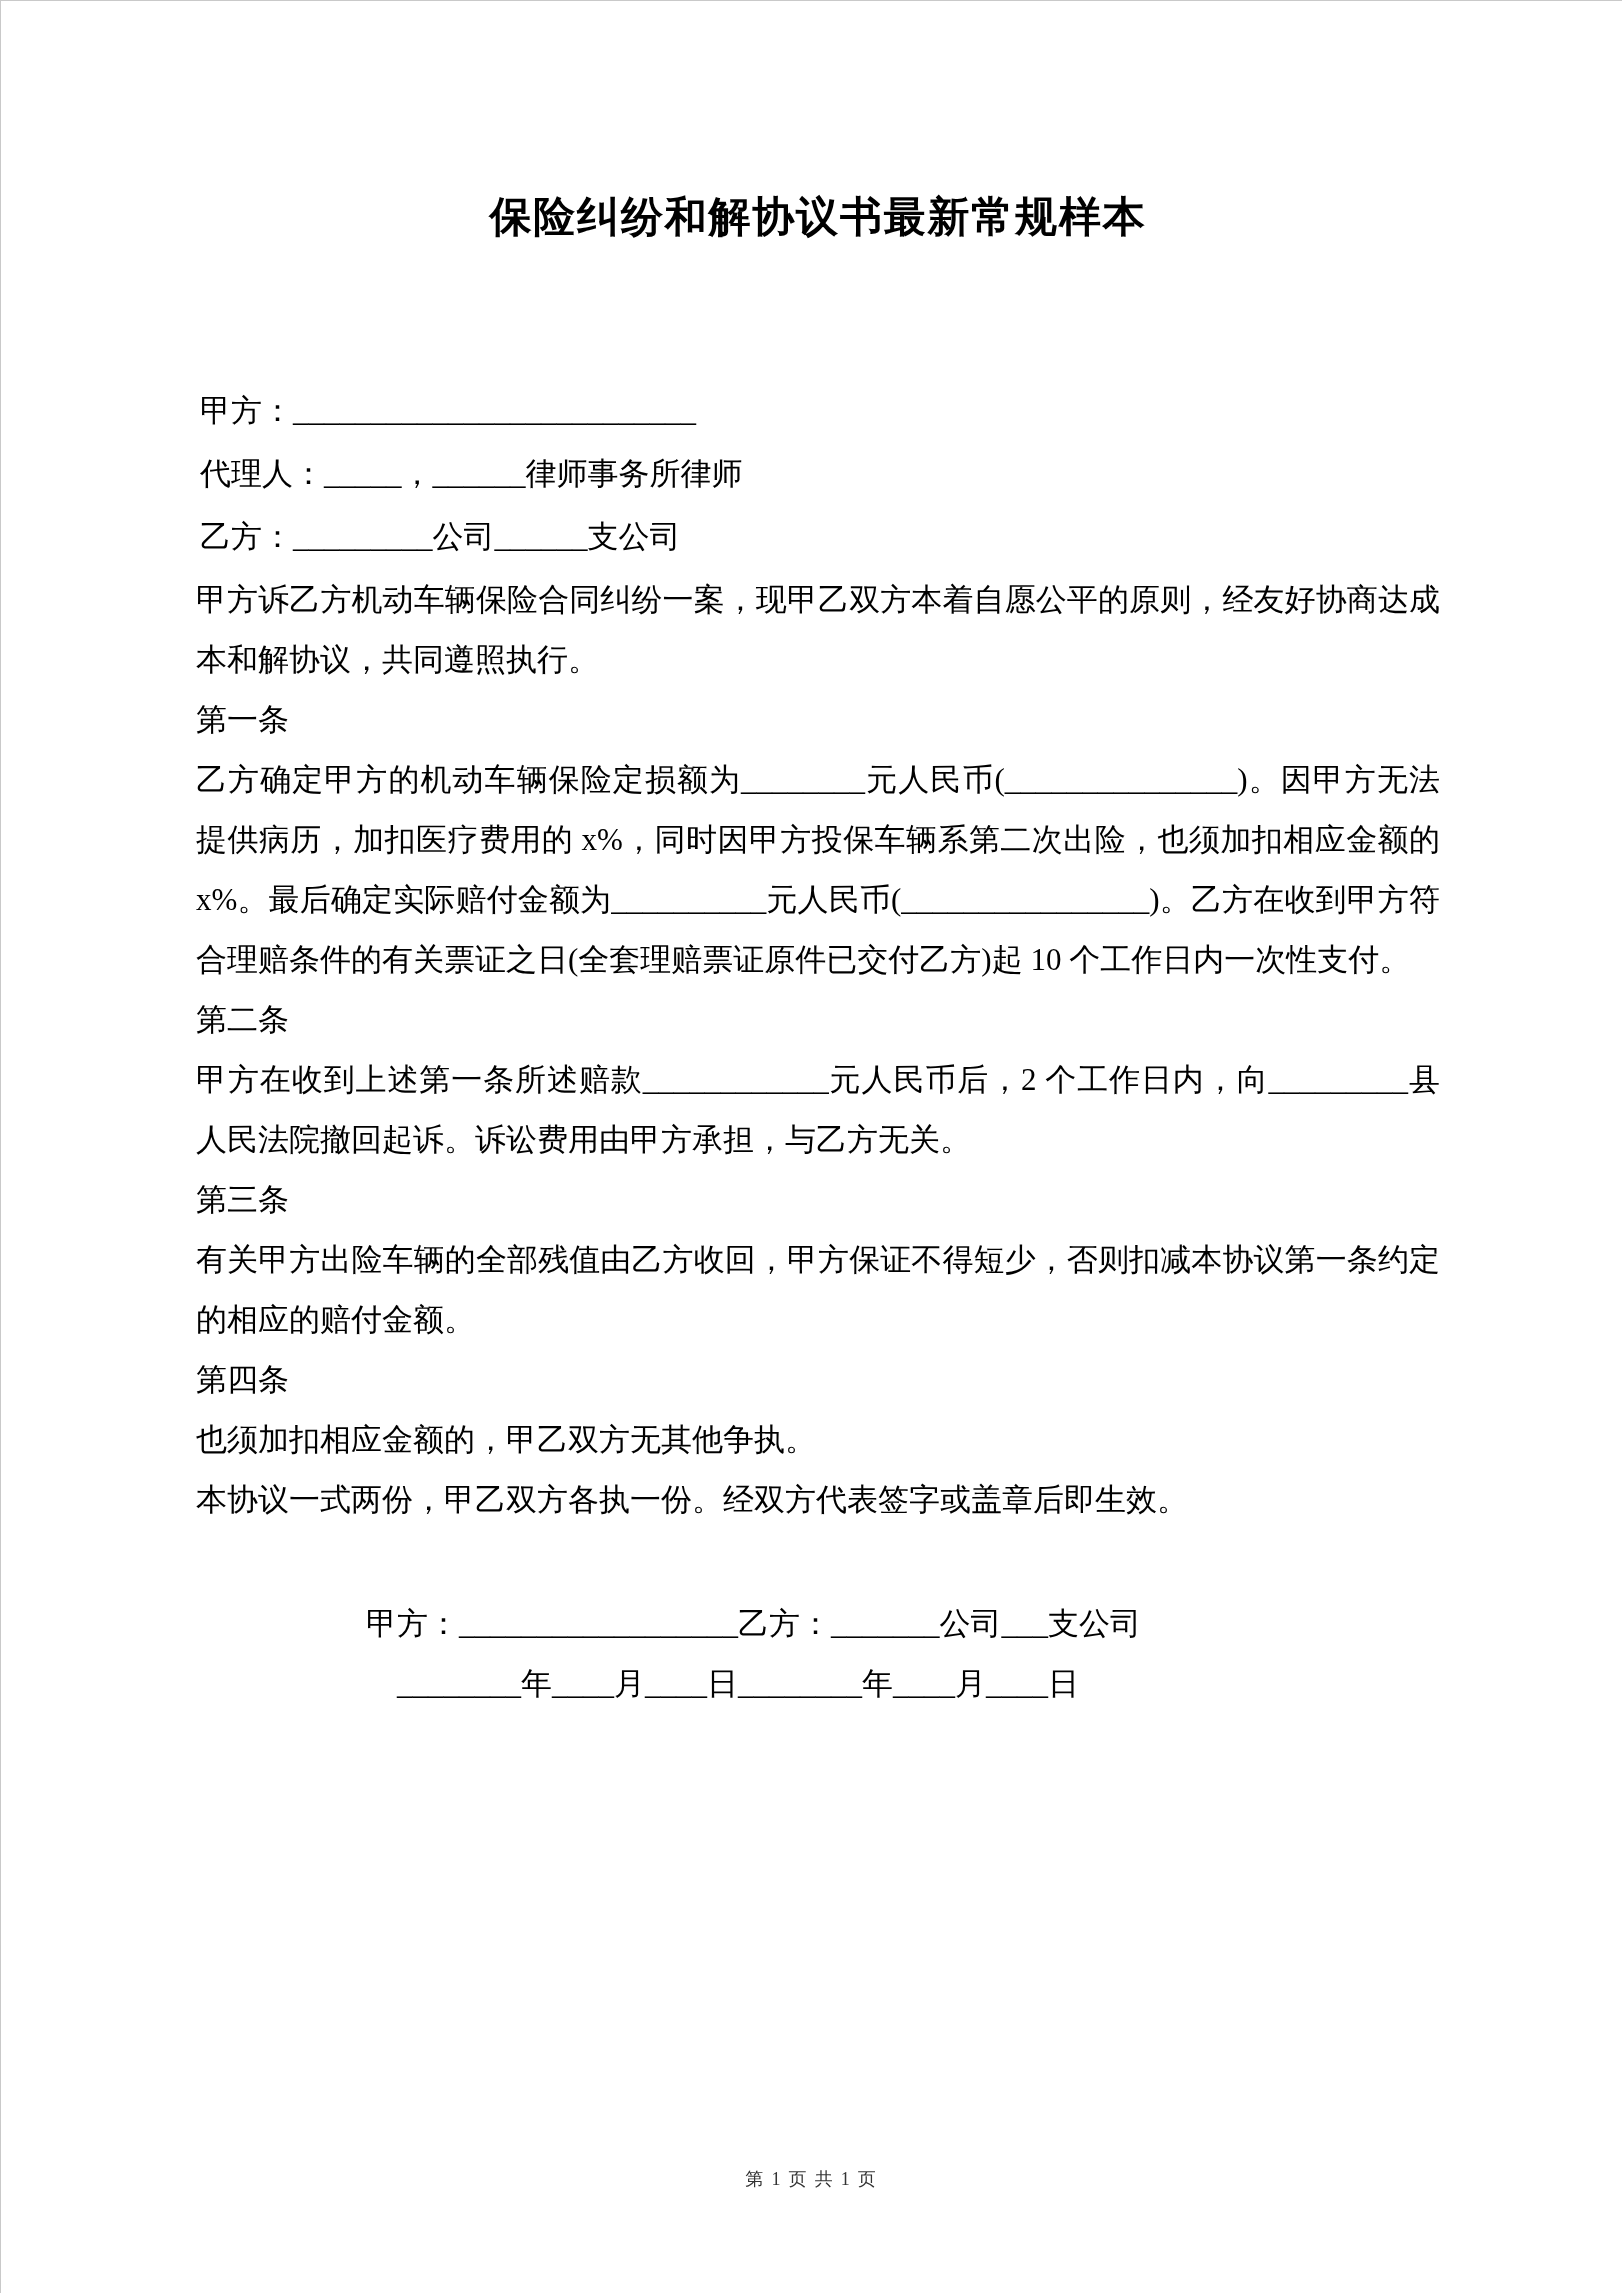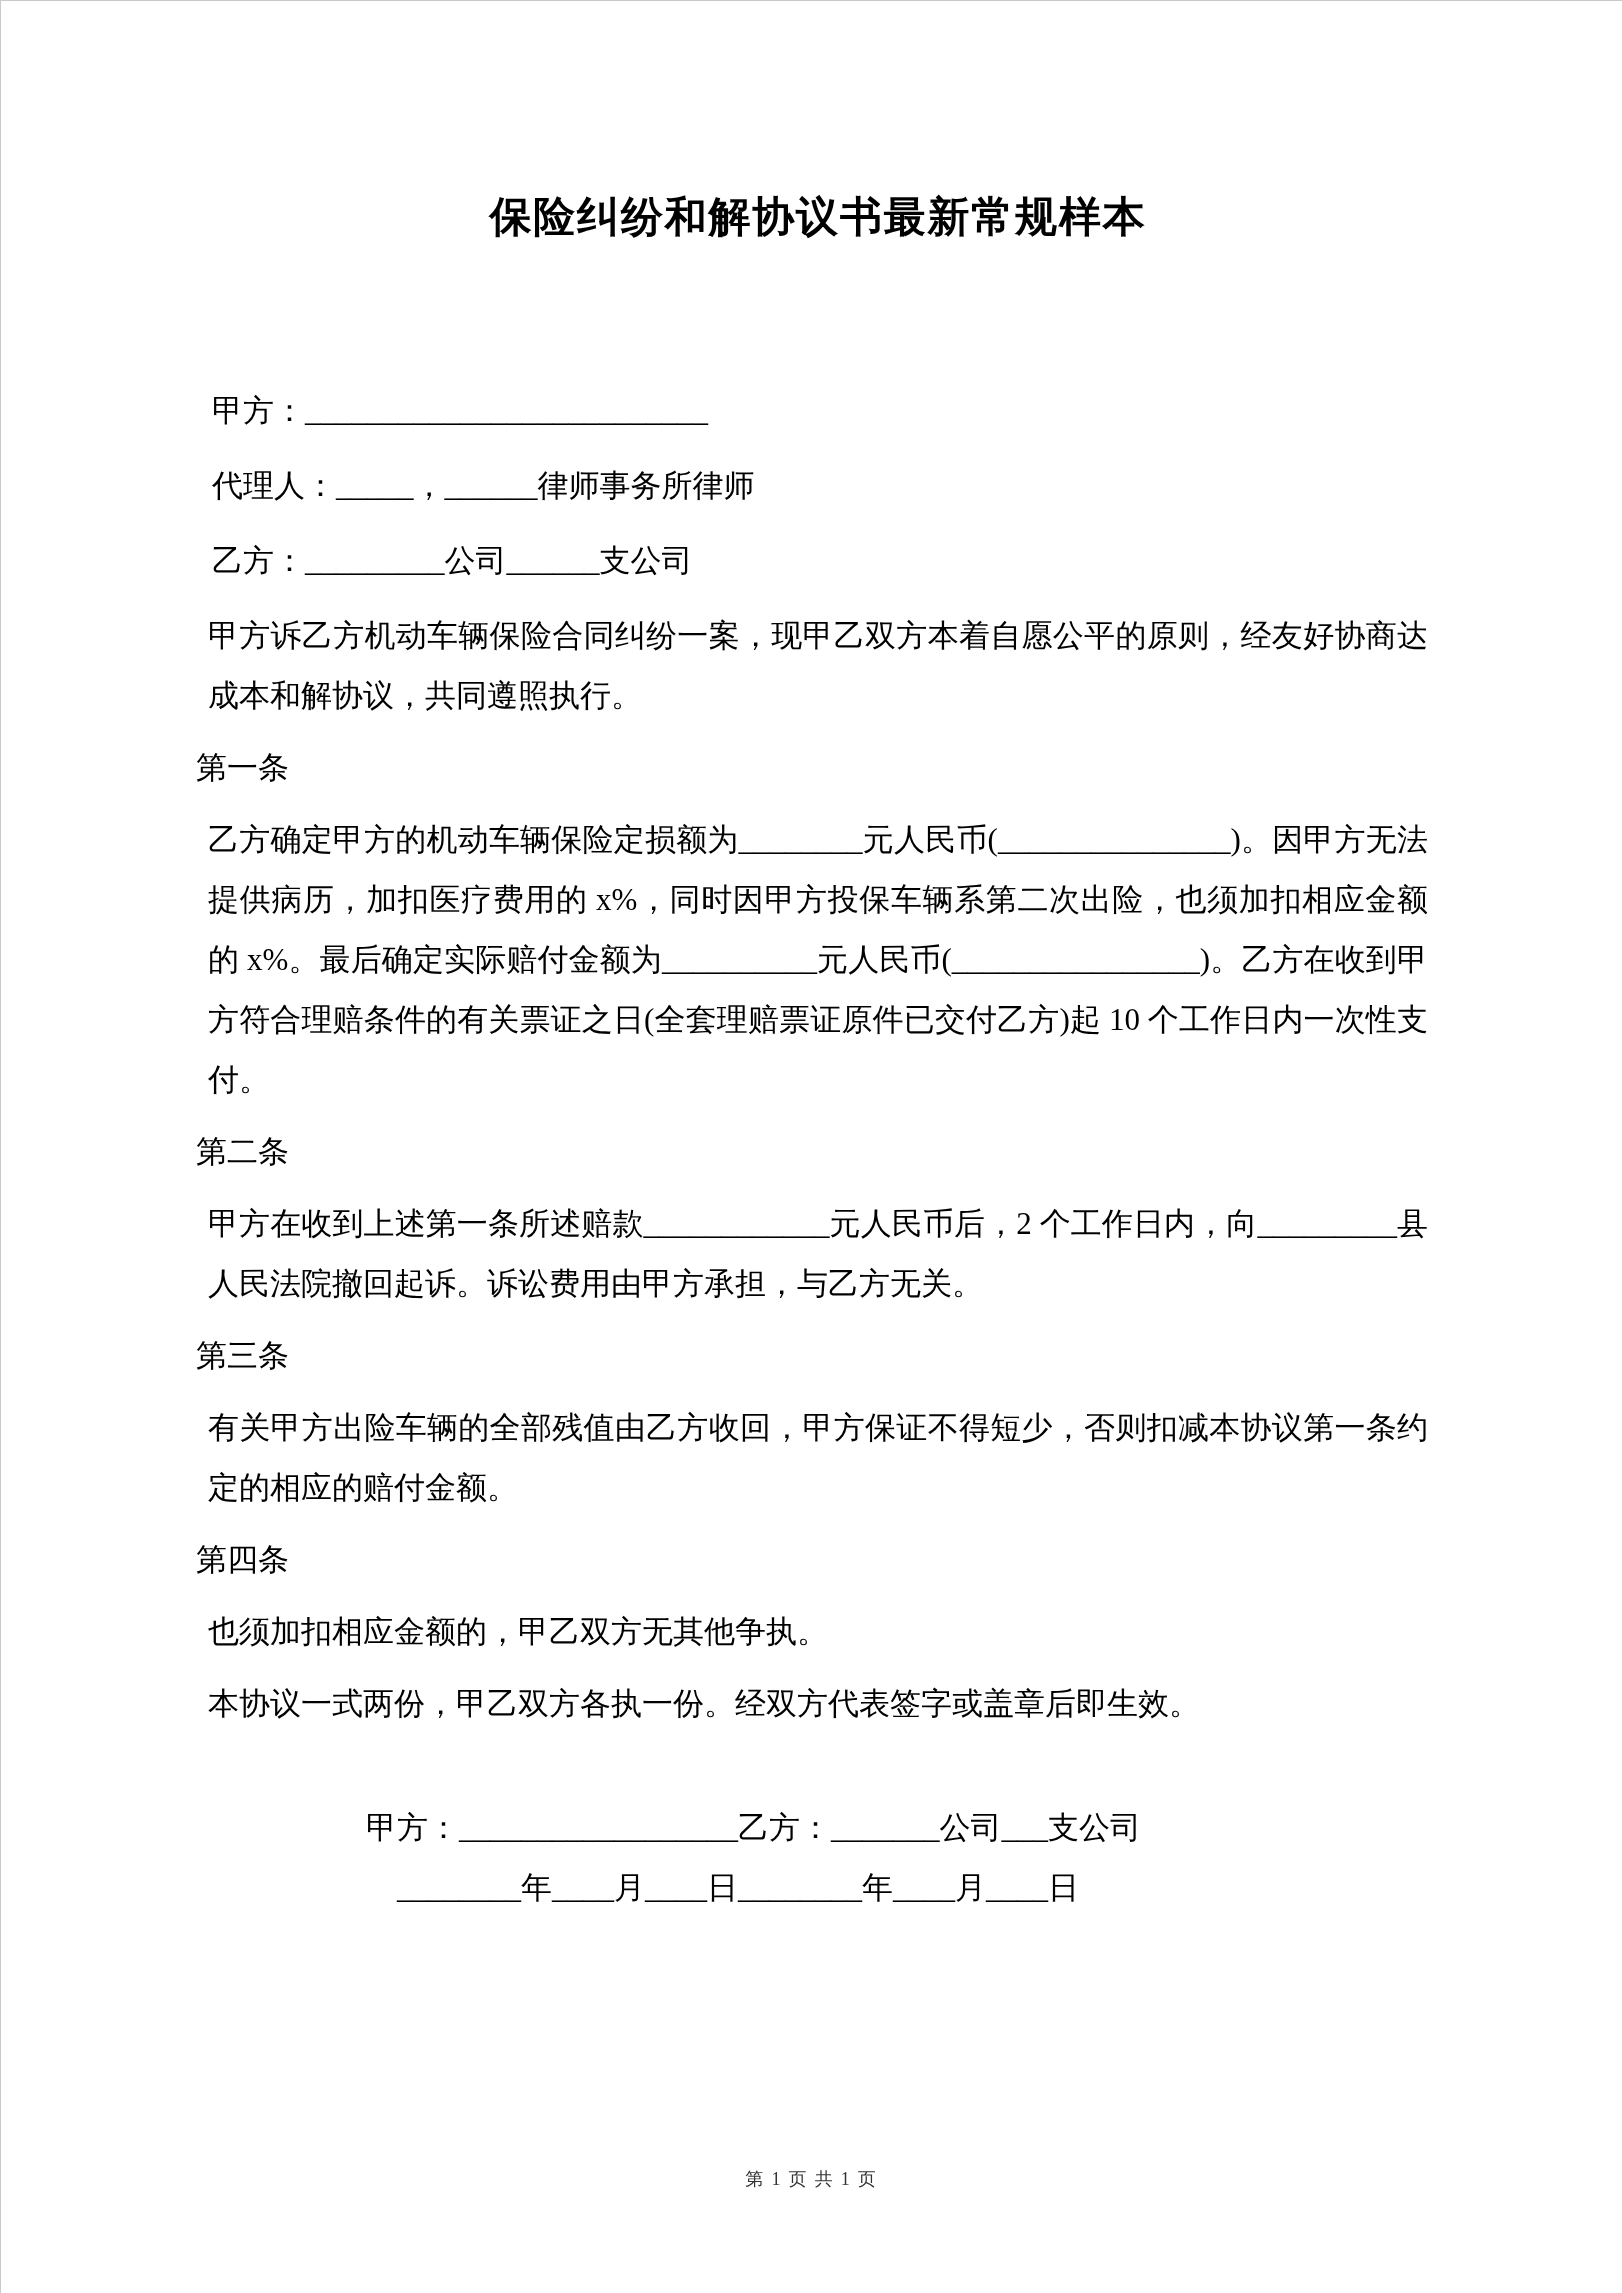--- a/index.html
+++ b/index.html
@@ -22,29 +22,29 @@
     }
     .doc-title {
       margin: 0 0 136px 0;
       text-align: center;
       font-size: 42px;
       font-weight: bold;
       letter-spacing: 1.8px;
       line-height: 55px;
     }
     .party-line {
-      margin: 16px;
+      margin: 4px;
       line-height: 59px;
       white-space: nowrap;
     }
     .intro {
       margin-top: 73px;
     }
     .body-text {
-      margin: 12px;
+      margin: 0;
       line-height: 60px;
       text-align: justify;
       text-justify: inter-ideograph;
     }
     .article-heading {
       margin: 0;
       line-height: 60px;
     }
     .sig-block {
       margin-top: 64px;

